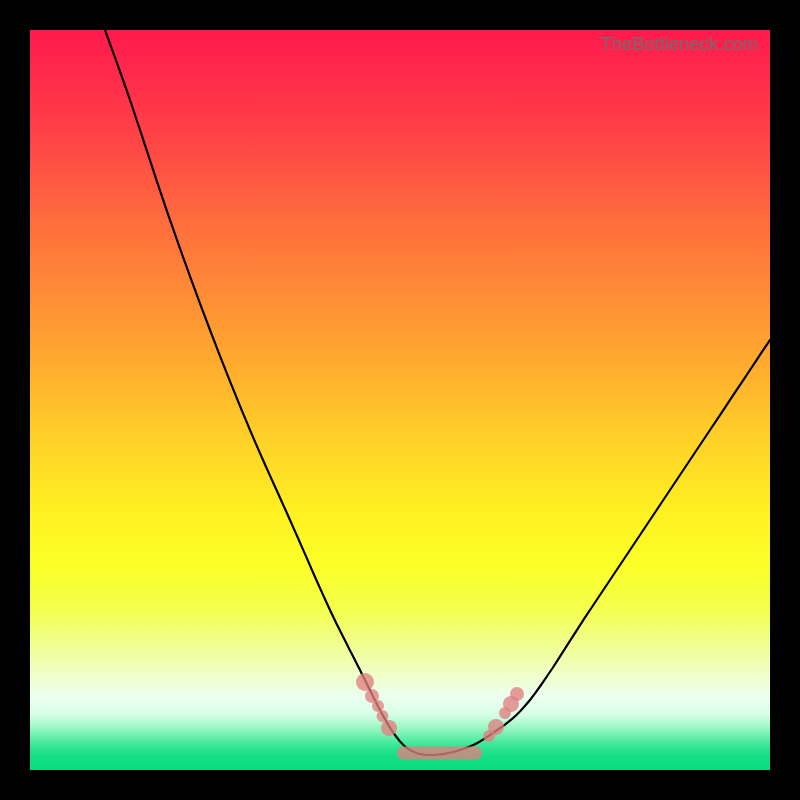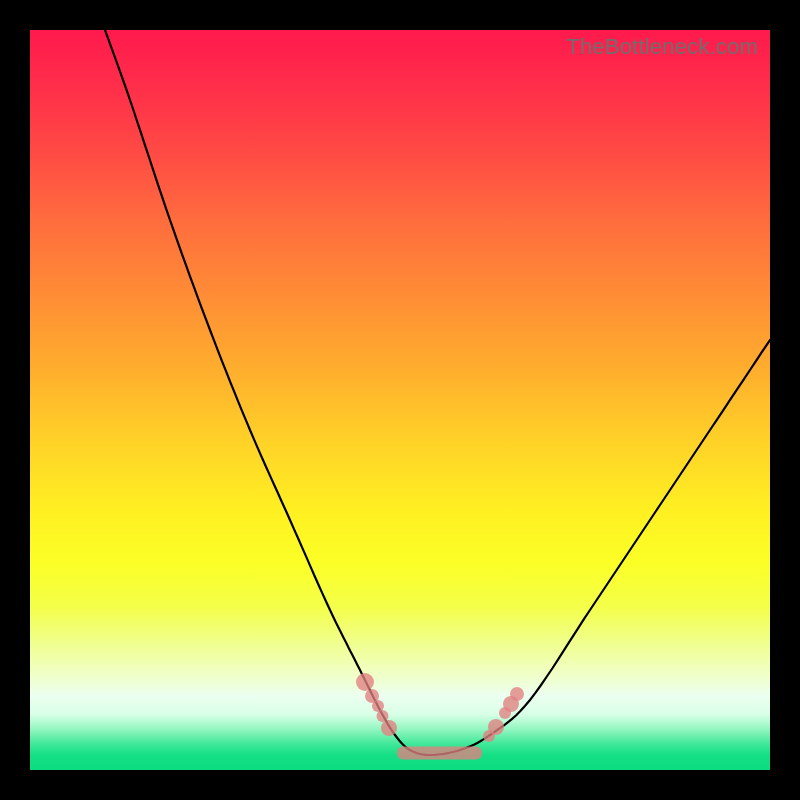--- a/index.html
+++ b/index.html
@@ -43,21 +43,21 @@
       #15df85 98%,
       #0cdc80 100%
     );
     overflow: hidden;
   }
   .watermark {
     position: absolute;
     top: 4px;
     right: 12px;
     color: #6e6e6e;
-    font-size: 22px;
+    font-size: 18px;
     font-weight: 400;
     letter-spacing: 0.2px;
     z-index: 5;
   }
   svg.curve {
     position: absolute;
     left: 0;
     top: 0;
     width: 740px;
     height: 740px;

